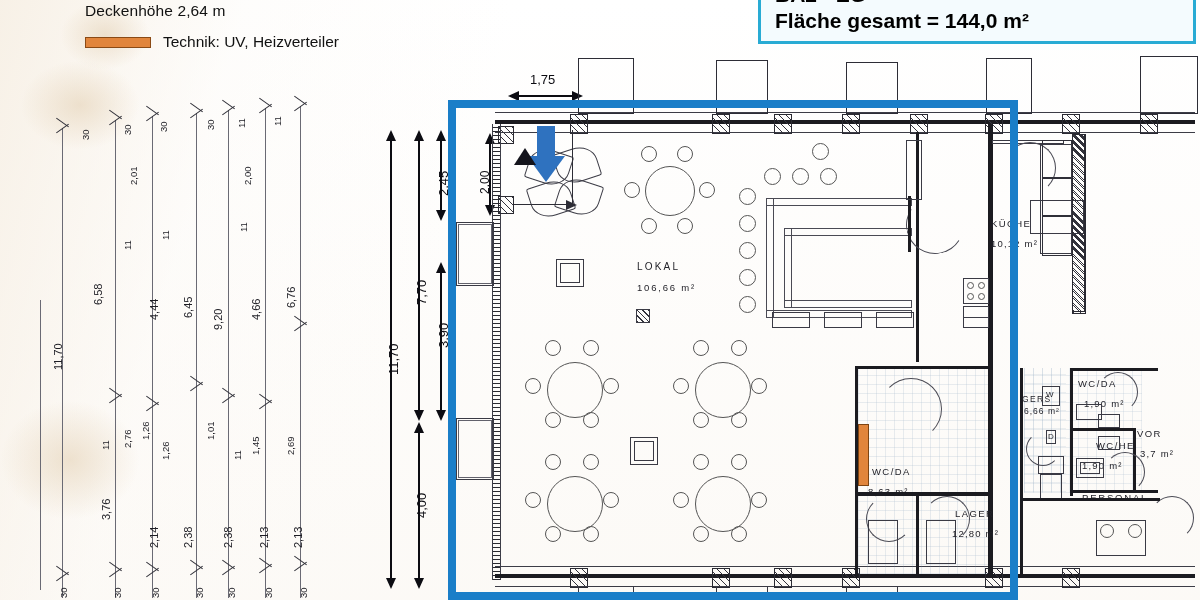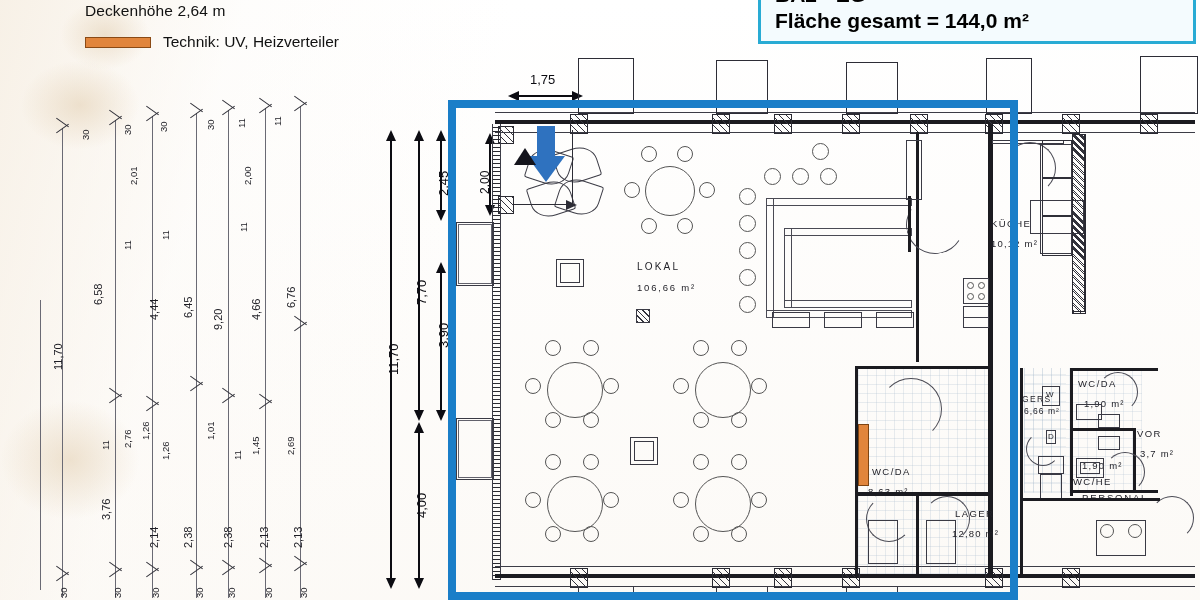--- a/index.html
+++ b/index.html
@@ -446,21 +446,21 @@
     <div class="grid-faint" style="left:1024px;top:368px;width:118px;height:125px;opacity:.5;"></div>
     <div class="wall" style="left:1020px;top:368px;width:3px;height:210px;"></div>
     <div class="wall" style="left:1070px;top:368px;width:3px;height:128px;"></div>
     <div class="wall" style="left:1070px;top:368px;width:88px;height:3px;"></div>
     <div class="wall" style="left:1070px;top:428px;width:66px;height:3px;"></div>
     <div class="wall" style="left:1070px;top:490px;width:88px;height:3px;"></div>
     <div class="wall" style="left:1133px;top:428px;width:3px;height:62px;"></div>
 
     <div class="roomtxt sm" style="left:1078px;top:378px;">WC/DA</div>
     <div class="roomtxt sm" style="left:1084px;top:398px;letter-spacing:1.2px;">1,90 m²</div>
-    <div class="roomtxt sm" style="left:1073px;top:440px;margin-top:36px;">WC/HE</div>
+    <div class="roomtxt sm" style="left:1096px;top:440px;">WC/HE</div>
     <div class="roomtxt sm" style="left:1082px;top:460px;letter-spacing:1.2px;">1,90 m²</div>
     <div class="roomtxt sm" style="left:1137px;top:428px;">VOR</div>
     <div class="roomtxt sm" style="left:1140px;top:448px;letter-spacing:1.2px;">3,7 m²</div>
     <div class="roomtxt sm" style="left:1082px;top:492px;letter-spacing:1.8px;">PERSONAL</div>
 
     <div class="thin" style="left:1076px;top:404px;width:26px;height:16px;"></div>
     <div class="thin" style="left:1098px;top:414px;width:22px;height:14px;"></div>
     <div class="thin" style="left:1098px;top:436px;width:22px;height:14px;"></div>
     <div class="thin" style="left:1076px;top:458px;width:28px;height:20px;"></div>
     <div class="thin" style="left:1080px;top:462px;width:20px;height:12px;"></div>

